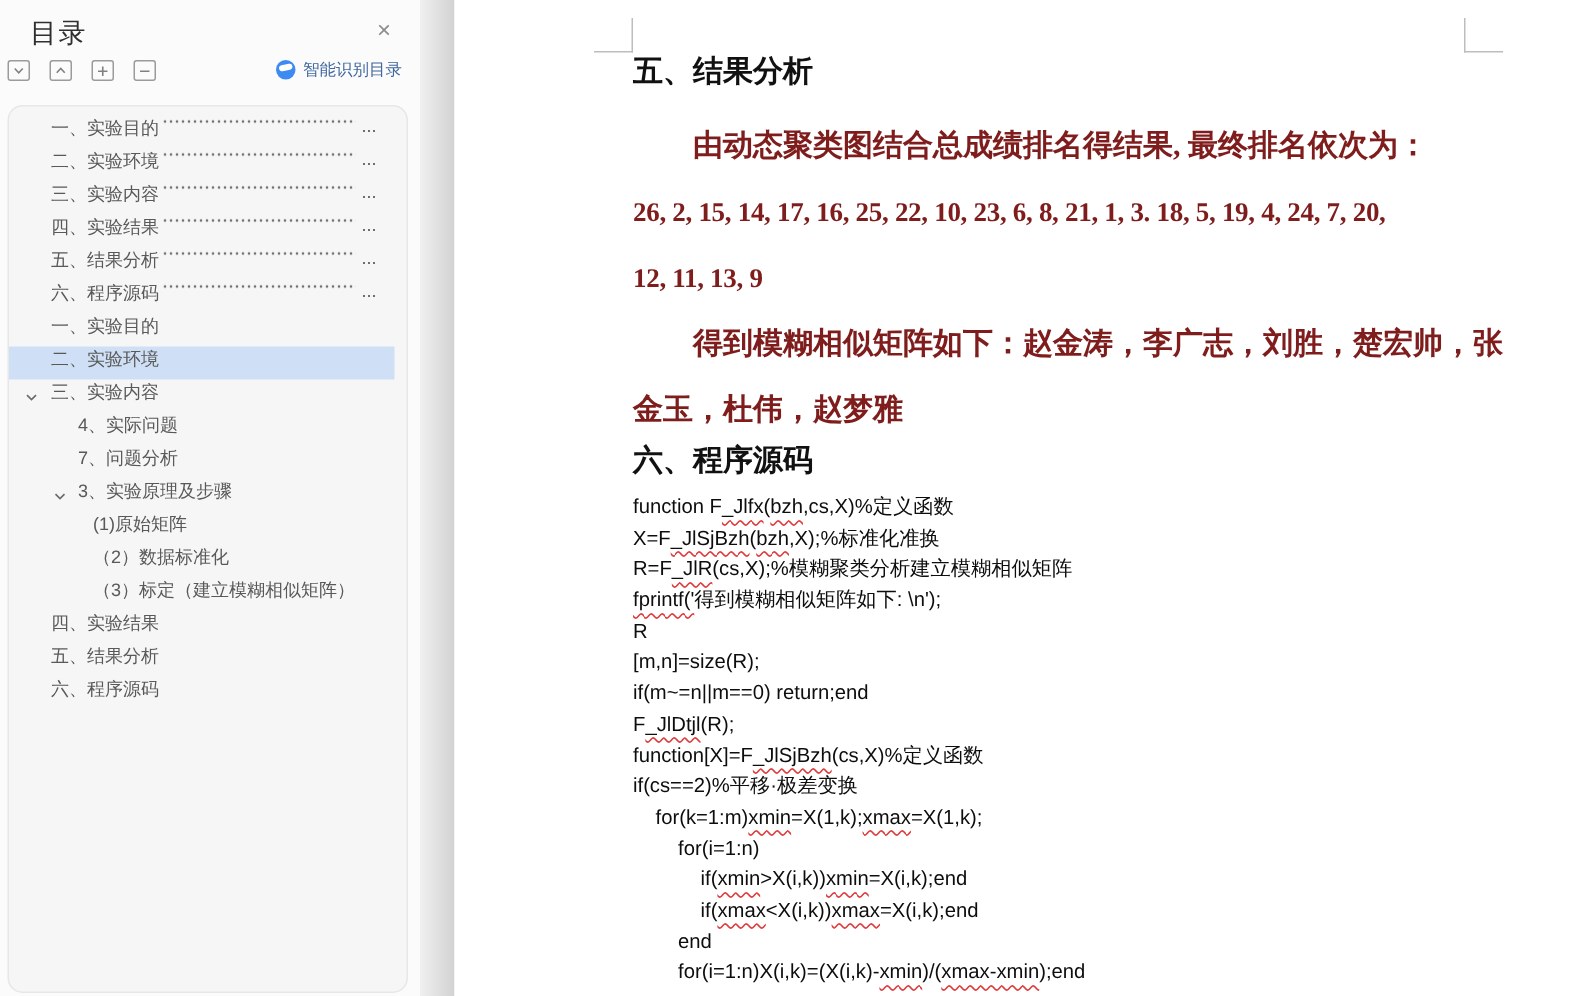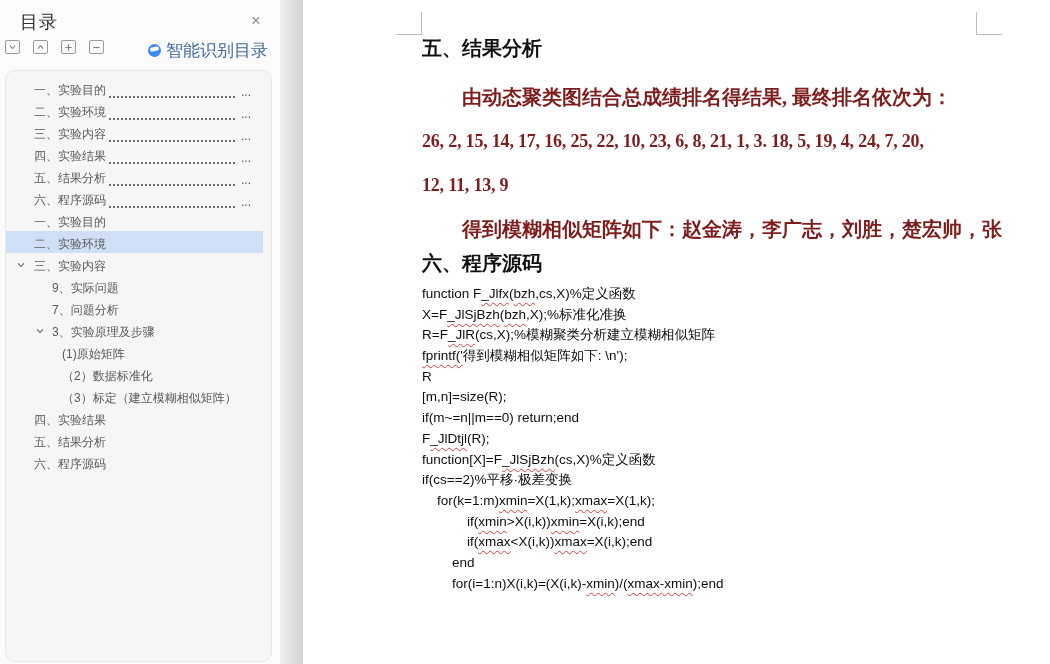--- a/index.html
+++ b/index.html
@@ -13,25 +13,25 @@
   .sb-close{position:absolute;right:16px;top:14px;width:16px;height:16px;color:#8c8c8c;
             font-size:16px;line-height:14px;text-align:center;cursor:pointer;}
   .sb-toolbar{position:absolute;left:5px;top:40px;height:16px;display:flex;gap:13px;}
   .sq-btn{width:15px;height:14px;border:1px solid #9b9b9b;border-radius:2px;background:#fbfbfb;
           display:flex;align-items:center;justify-content:center;padding:0;box-sizing:border-box;}
   .sq-btn svg{display:block;}
   .ai-btn{position:absolute;right:12px;top:39px;display:flex;align-items:center;gap:5px;cursor:pointer;}
   .ai-ico{width:13px;height:13px;border-radius:50%;background:#3d8af2;position:relative;overflow:hidden;}
   .ai-ico:after{content:"";position:absolute;left:2px;top:3px;width:9px;height:4px;background:#fff;
                 border-radius:3px;transform:rotate(-12deg);}
-  .ai-label{font-size:17px;color:#41689f;}
+  .ai-label{font-size:11px;color:#41689f;}
 
   .toc-card{position:absolute;left:5px;top:70px;width:267px;bottom:2px;background:#f6f6f6;
             border:1px solid #e7e7e7;border-radius:10px;box-sizing:border-box;padding-top:6px;overflow:hidden;}
-  .toc-row{position:relative;height:22px;display:flex;align-items:flex-end;font-size:12px;color:#595959;
+  .toc-row{position:relative;height:22px;display:flex;align-items:flex-start;font-size:12px;color:#595959;
            margin-right:8px;white-space:nowrap;}
   .toc-row.lvl1{padding-left:28px;}
   .toc-row.lvl2{padding-left:46px;}
   .toc-row.lvl3{padding-left:56px;}
   .toc-row.selected{background:#cfe0f6;}
   .leader{flex:1;height:4px;margin:2px 4px 0 2px;
           background-image:radial-gradient(circle,#6e6e6e 0.8px,transparent 1.1px);
           background-size:4px 4px;background-repeat:repeat-x;background-position:left center;}
   .trail{color:#595959;padding-right:12px;}
   .chev{position:absolute;top:6px;display:block;width:10px;height:10px;}
@@ -143,21 +143,21 @@
           <div class="toc-row lvl1 selected">
             <span>二、实验环境</span>
           </div>
           <div class="toc-row lvl1">
             <span class="chev" style="left: 10px;"><svg width="10" height="10" viewBox="0 0 10 10">
                 <path d="M2 3.4 L5 6.4 L8 3.4" stroke="#6b6b6b" stroke-width="1.1" fill="none"></path>
               </svg></span>
             <span>三、实验内容</span>
           </div>
           <div class="toc-row lvl2">
-            <span>9、实际问题</span>
+            <span>4、实际问题</span>
           </div>
           <div class="toc-row lvl2">
             <span>7、问题分析</span>
           </div>
           <div class="toc-row lvl2">
             <span class="chev" style="left: 29px;"><svg width="10" height="10" viewBox="0 0 10 10">
                 <path d="M2 3.4 L5 6.4 L8 3.4" stroke="#6b6b6b" stroke-width="1.1" fill="none"></path>
               </svg></span>
             <span>3、实验原理及步骤</span>
           </div>
@@ -189,34 +189,36 @@
     <div class="margin-mark mark-left"></div>
     <div class="margin-mark mark-right"></div>
 
     <div id="content">
       <h2 class="doc-h" id="heading1">五、结果分析</h2>
       <div id="para-block">
           <div class="doc-line indent">由动态聚类图结合总成绩排名得结果, 最终排名依次为：</div>
           <div class="doc-line nums">26, 2, 15, 14, 17, 16, 25, 22, 10, 23, 6, 8, 21, 1, 3. 18, 5, 19, 4, 24, 7, 20,</div>
           <div class="doc-line nums">12, 11, 13, 9</div>
           <div class="doc-line indent">得到模糊相似矩阵如下：赵金涛，李广志，刘胜，楚宏帅，张</div>
+          <div class="doc-line">金玉，杜伟，赵梦雅</div>
         </div>
       <h2 class="doc-h" id="heading2">六、程序源码</h2>
       <div id="code-block">
           <div class="code-line"><span>function F</span><span class="sq">_Jlfx</span><span>(</span><span class="sq">bzh</span><span>,cs,X)%定义函数</span></div>
           <div class="code-line"><span>X=F</span><span class="sq">_JlSjBzh</span><span>(</span><span class="sq">bzh</span><span>,X);%标准化准换</span></div>
           <div class="code-line"><span>R=F</span><span class="sq">_JlR</span><span>(cs,X);%模糊聚类分析建立模糊相似矩阵</span></div>
           <div class="code-line"><span class="sq">fprintf('</span><span>得到模糊相似矩阵如下: \n');</span></div>
           <div class="code-line"><span>R</span></div>
           <div class="code-line"><span>[m,n]=size(R);</span></div>
           <div class="code-line"><span>if(m~=n||m==0) return;end</span></div>
           <div class="code-line"><span>F</span><span class="sq">_JlDtjl</span><span>(R);</span></div>
           <div class="code-line"><span>function[X]=F</span><span class="sq">_JlSjBzh</span><span>(cs,X)%定义函数</span></div>
           <div class="code-line"><span>if(cs==2)%平移·极差变换</span></div>
           <div class="code-line"><span>    for(k=1:m)</span><span class="sq">xmin</span><span>=X(1,k);</span><span class="sq">xmax</span><span>=X(1,k);</span></div>
+          <div class="code-line"><span>        for(i=1:n)</span></div>
           <div class="code-line"><span>            if(</span><span class="sq">xmin</span><span>&gt;X(i,k))</span><span class="sq">xmin</span><span>=X(i,k);end</span></div>
           <div class="code-line"><span>            if(</span><span class="sq">xmax</span><span>&lt;X(i,k))</span><span class="sq">xmax</span><span>=X(i,k);end</span></div>
           <div class="code-line"><span>        end</span></div>
           <div class="code-line"><span>        for(i=1:n)X(i,k)=(X(i,k)-</span><span class="sq">xmin</span><span>)/(</span><span class="sq">xmax-xmin</span><span>);end</span></div>
         </div>
     </div>
   </div>
 
 </div>
 

